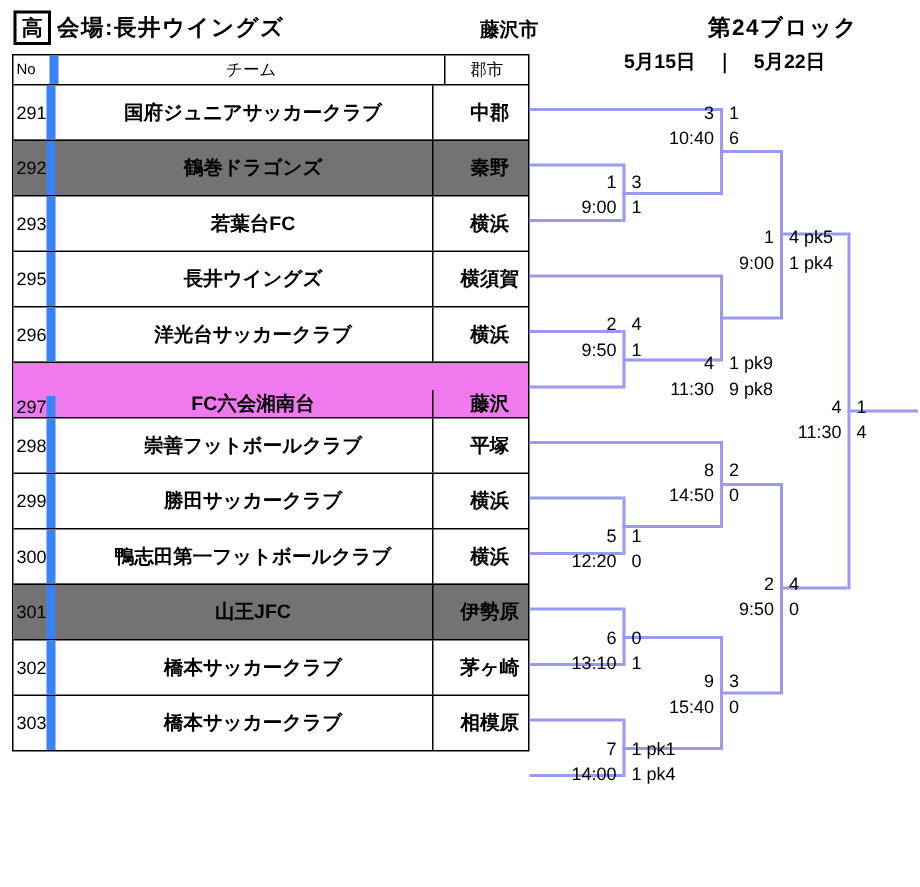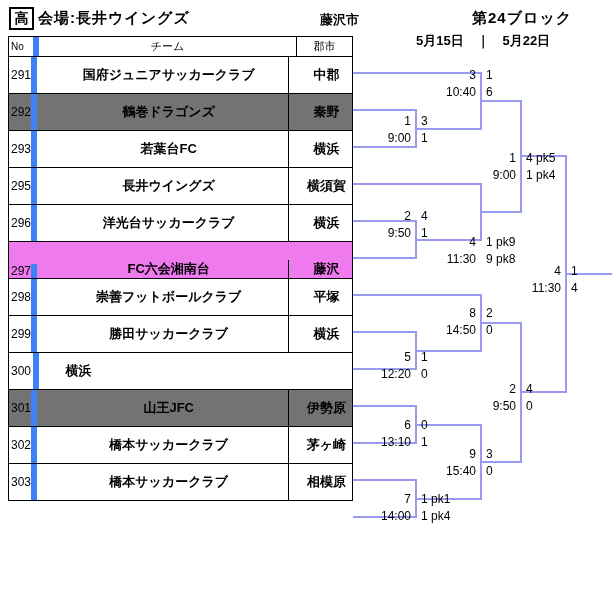--- a/index.html
+++ b/index.html
@@ -90,20 +90,21 @@
       <div class="c-team">崇善フットボールクラブ</div>
       <div class="c-city">平塚</div>
     </div>
     <div class="trow">
       <div class="c-no">299</div>
       <div class="c-team">勝田サッカークラブ</div>
       <div class="c-city">横浜</div>
     </div>
     <div class="trow">
       <div class="c-no">300</div>
+      <div class="c-team">鴨志田第一フットボールクラブ</div>
       <div class="c-city">横浜</div>
     </div>
     <div class="trow bg-cyan">
       <div class="c-no">301</div>
       <div class="c-team">山王JFC</div>
       <div class="c-city">伊勢原</div>
     </div>
     <div class="trow">
       <div class="c-no">302</div>
       <div class="c-team">橋本サッカークラブ</div>

